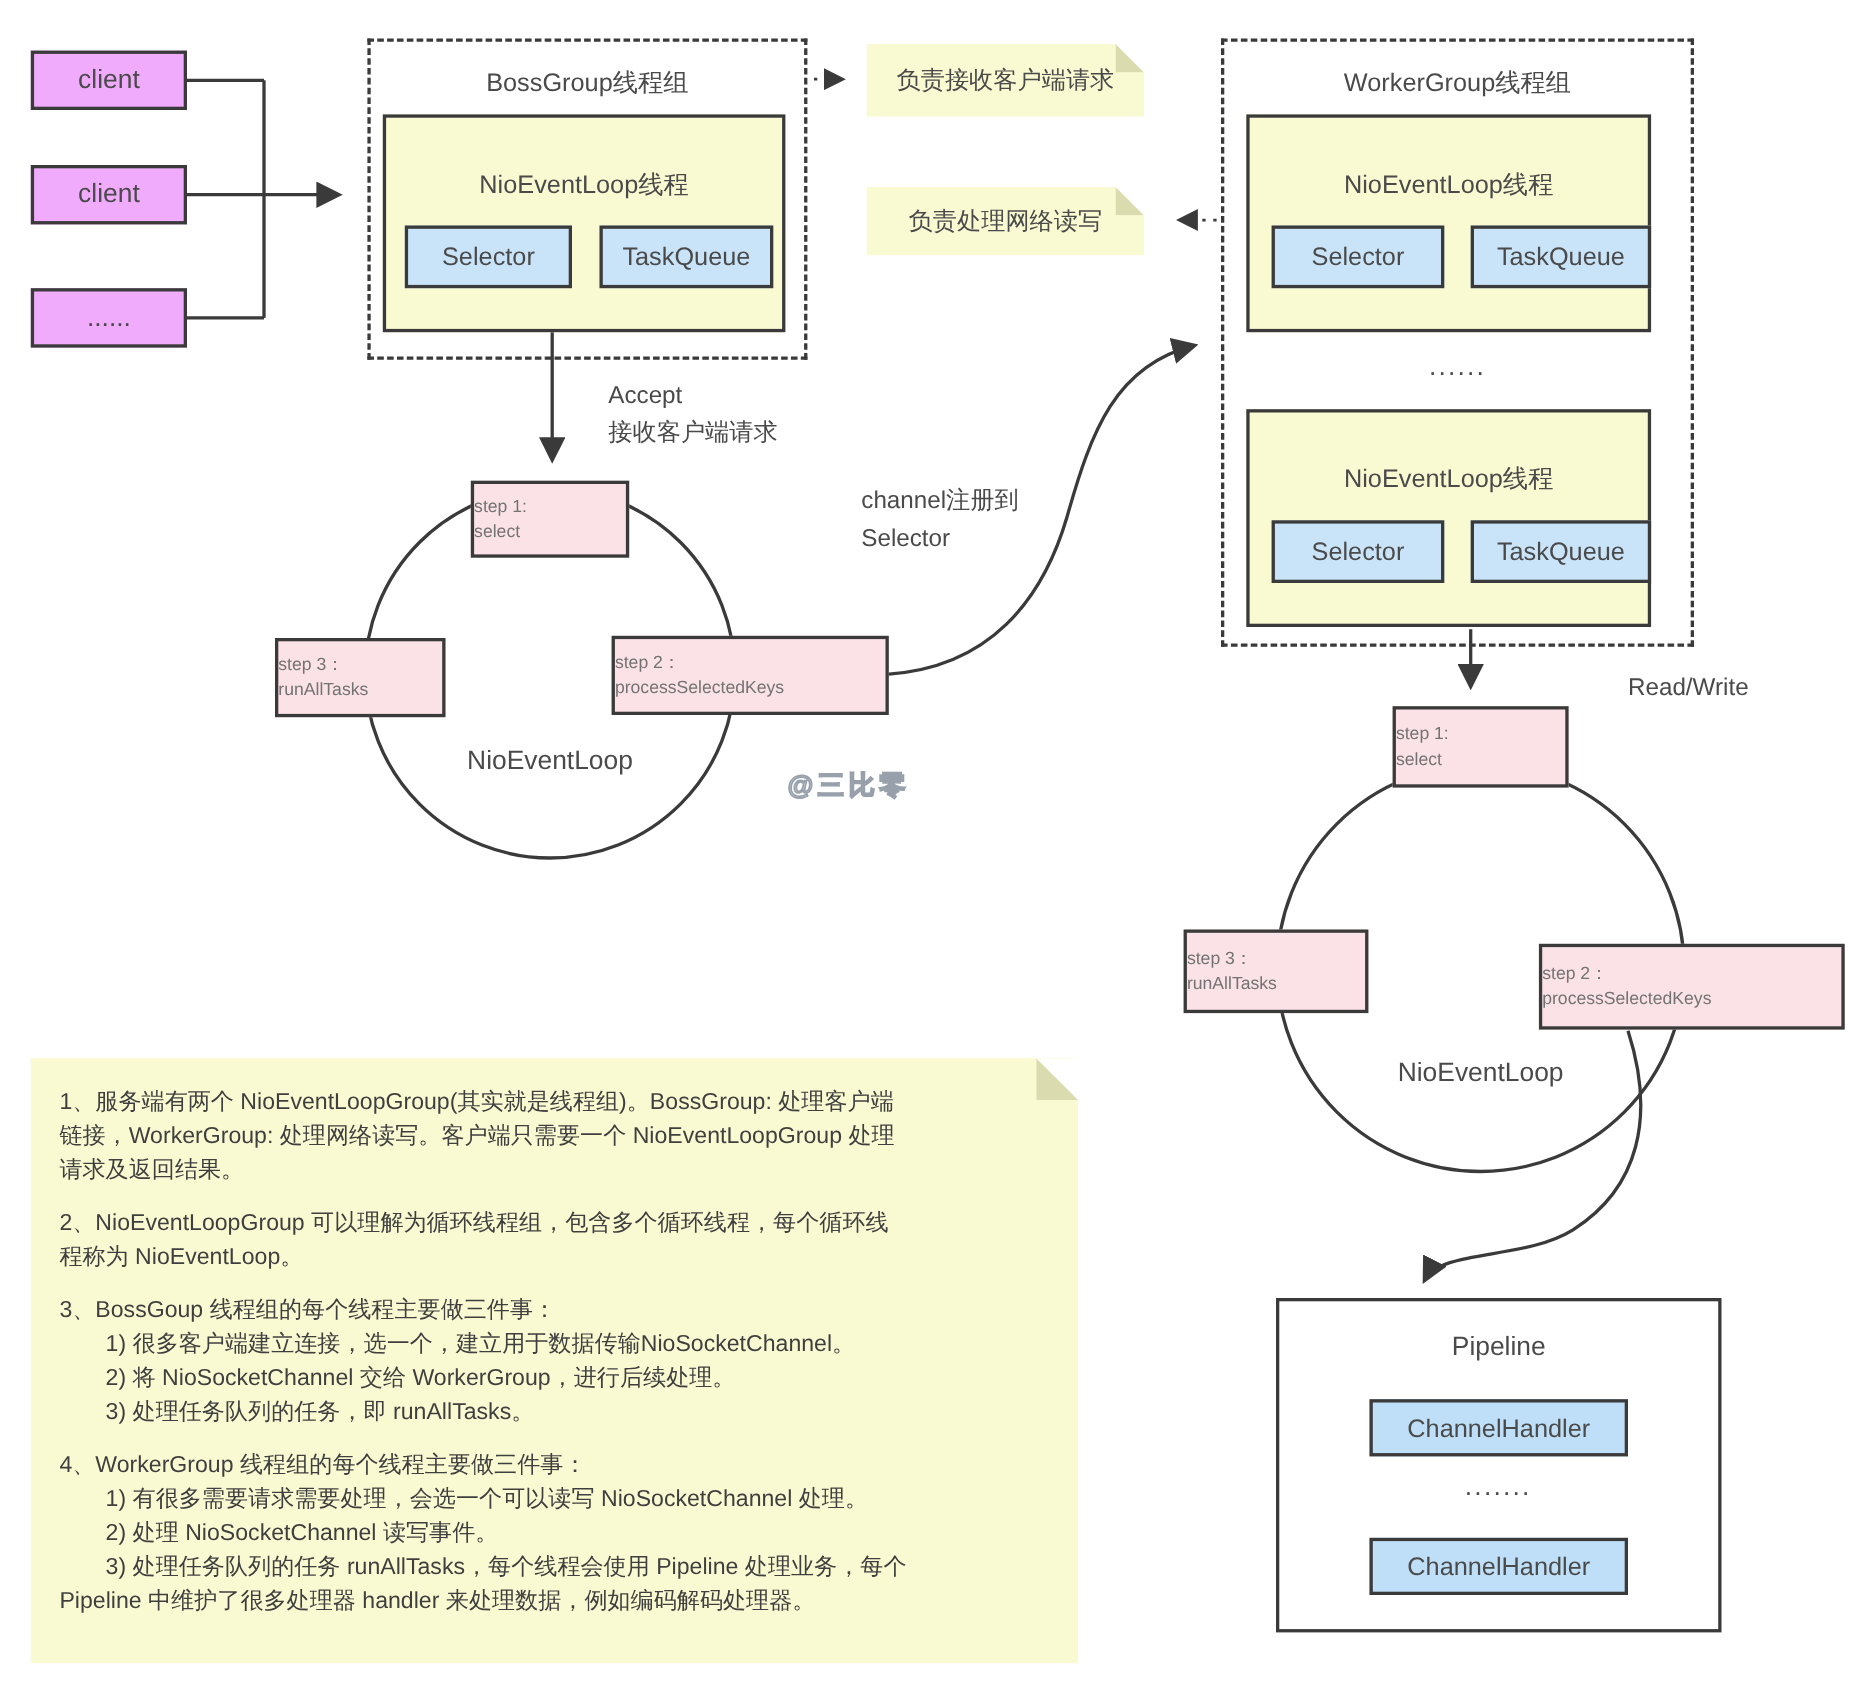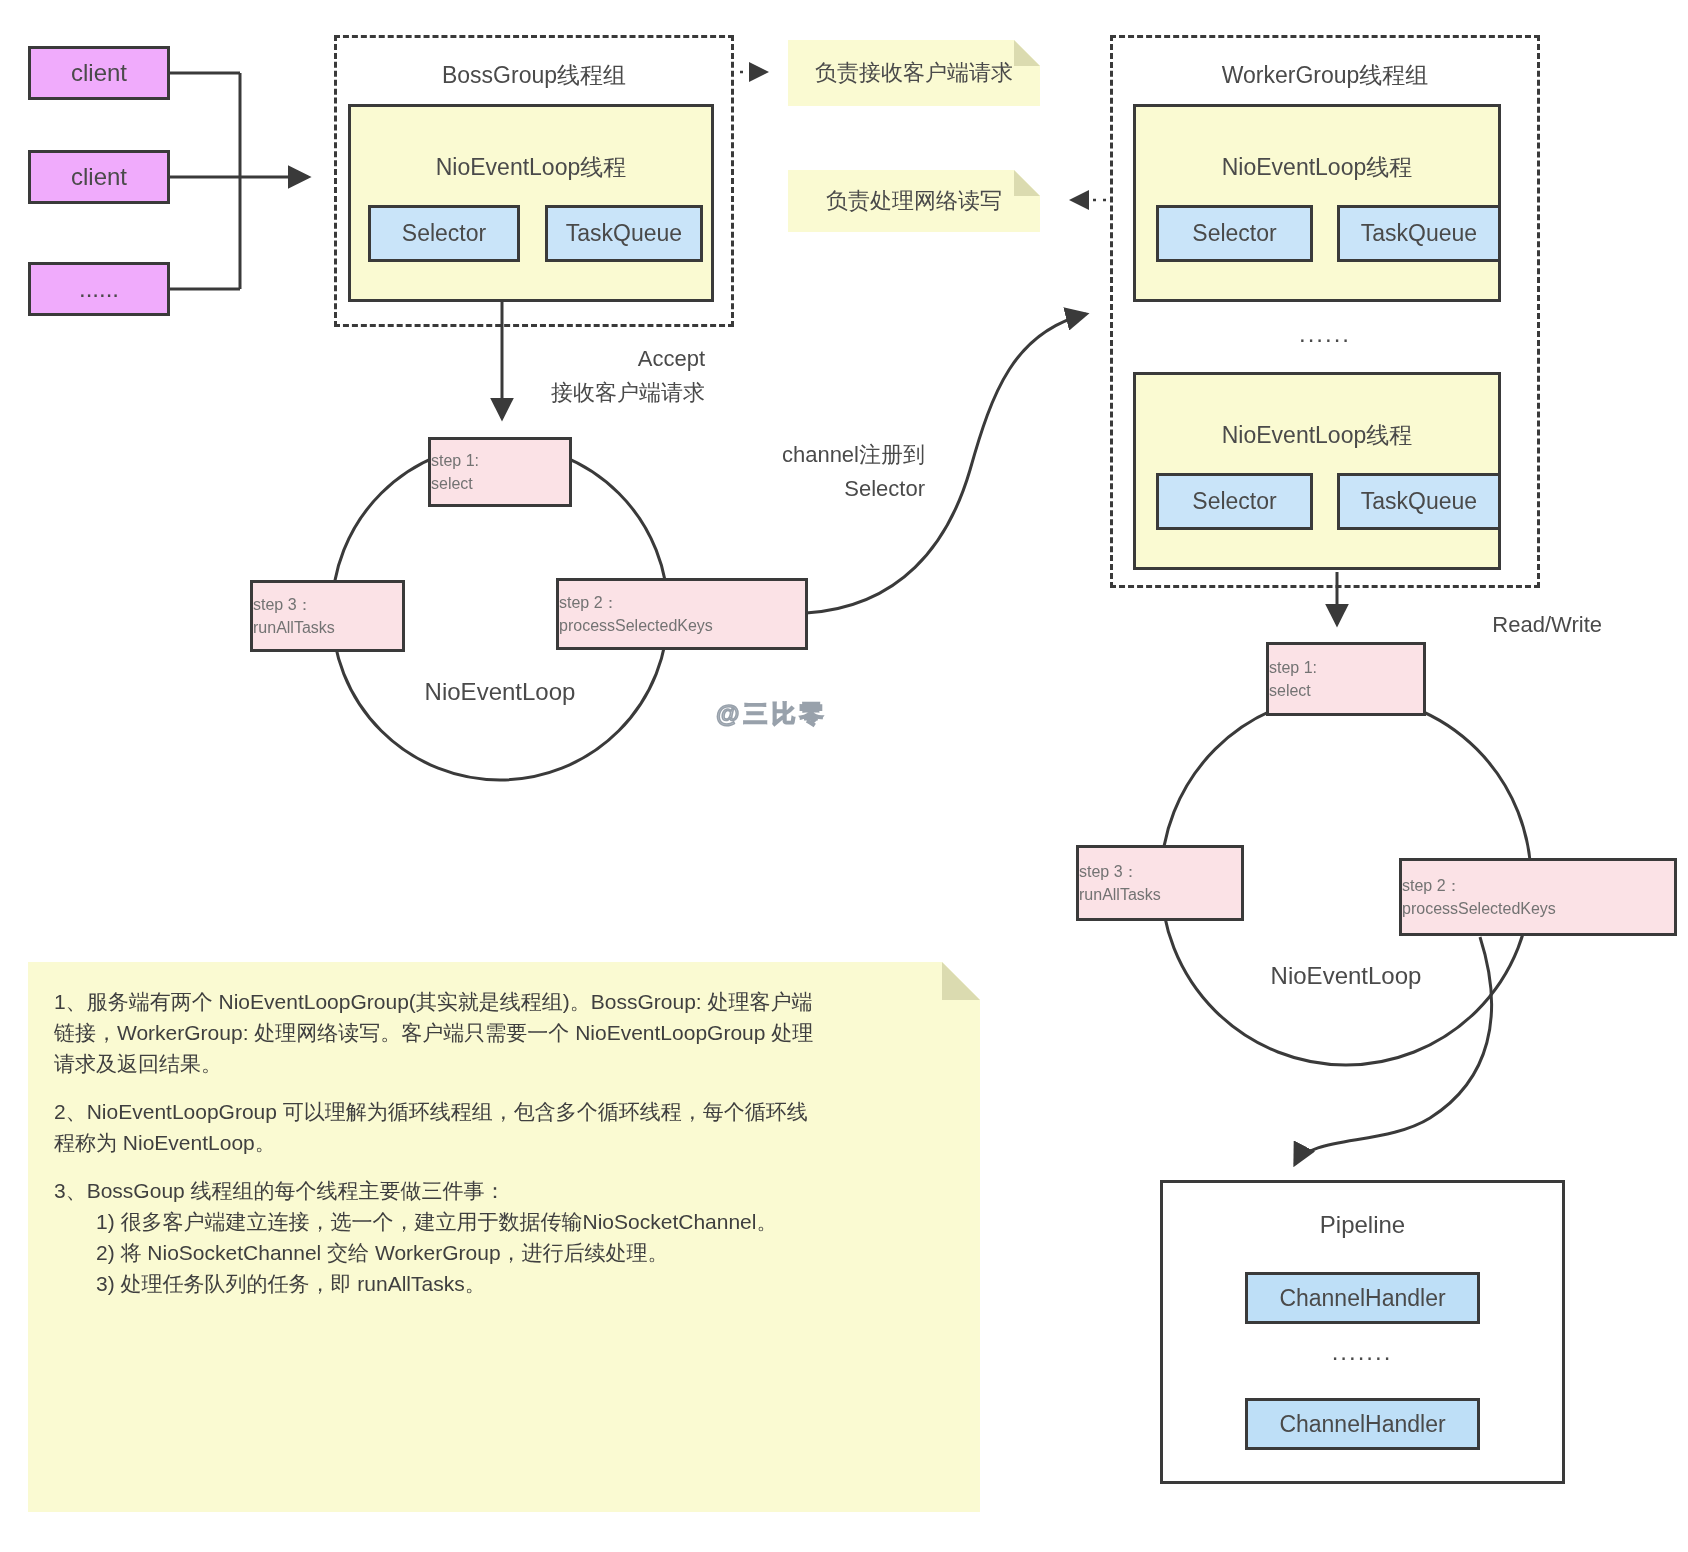--- a/index.html
+++ b/index.html
@@ -15,21 +15,21 @@
   .dashed-group{position:absolute;box-sizing:border-box;border:3px dashed #3a3a3a;background:transparent;z-index:2;}
   .group-title{position:absolute;width:100%;text-align:center;font-size:23px;color:#4a4a4a;z-index:3;}
   .loopbox{position:absolute;box-sizing:border-box;background:#FAFAD2;border:3px solid #3a3a3a;z-index:3;}
   .loopbox .loop-title{position:absolute;width:100%;text-align:center;font-size:23px;color:#4a4a4a;}
   .bluebox{position:absolute;box-sizing:border-box;background:#C9E4F9;border:3px solid #3a3a3a;display:flex;align-items:center;justify-content:center;font-size:23px;color:#4a4a4a;z-index:4;}
   .note{position:absolute;box-sizing:border-box;background:#FAFAD2;z-index:2;}
   .note .fold-cut{content:"";position:absolute;top:0;right:0;background:#ffffff;}
   .note .fold-flap{position:absolute;top:0;right:0;background:#DBDBB0;}
   .small-note{display:flex;align-items:center;justify-content:center;font-size:22px;color:#4a4a4a;}
   .pinkbox{position:absolute;box-sizing:border-box;background:#FBE2E6;border:3px solid #3a3a3a;display:flex;flex-direction:column;align-items:flex-start;justify-content:center;font-size:16px;line-height:1.45;color:#737373;z-index:4;}
-  .freelabel{position:absolute;font-size:22px;color:#4a4a4a;text-align:right;z-index:3;line-height:1.55;}
+  .freelabel{position:absolute;font-size:22px;color:#4a4a4a;text-align:left;z-index:3;line-height:1.55;margin-left:48px;}
   .loopname{position:absolute;font-size:24px;color:#4a4a4a;text-align:center;z-index:2;}
   .dots-label{position:absolute;font-size:24px;color:#4a4a4a;text-align:center;letter-spacing:2px;z-index:3;}
   .pipeline{position:absolute;box-sizing:border-box;border:3px solid #3a3a3a;background:#ffffff;z-index:3;}
   .pipeline .p-title{position:absolute;width:100%;text-align:center;font-size:24px;color:#4a4a4a;}
   .handler{background:#BEDFF7;}
   .watermark{
     position:absolute;font-size:24px;font-weight:700;letter-spacing:4px;z-index:2;
     color:#c9cfd7;-webkit-text-stroke:1.5px #98a1ab;
   }
   .bignote-text{position:absolute;box-sizing:border-box;padding:24px 26px;font-size:21px;line-height:31px;color:#3f3f3f;z-index:3;}
@@ -191,16 +191,21 @@
     <div class="bignote-text">
       <p>1、服务端有两个 NioEventLoopGroup(其实就是线程组)。BossGroup: 处理客户端
 链接，WorkerGroup: 处理网络读写。客户端只需要一个 NioEventLoopGroup 处理
 请求及返回结果。</p>
       <p>2、NioEventLoopGroup 可以理解为循环线程组，包含多个循环线程，每个循环线
 程称为 NioEventLoop。</p>
       <p>3、BossGoup 线程组的每个线程主要做三件事：
 　　1) 很多客户端建立连接，选一个，建立用于数据传输NioSocketChannel。
 　　2) 将 NioSocketChannel 交给 WorkerGroup，进行后续处理。
 　　3) 处理任务队列的任务，即 runAllTasks。</p>
+      <p>4、WorkerGroup 线程组的每个线程主要做三件事：
+　　1) 有很多需要请求需要处理，会选一个可以读写 NioSocketChannel 处理。
+　　2) 处理 NioSocketChannel 读写事件。
+　　3) 处理任务队列的任务 runAllTasks，每个线程会使用 Pipeline 处理业务，每个
+Pipeline 中维护了很多处理器 handler 来处理数据，例如编码解码处理器。</p>
     </div>
   </div>
 
 </div>
 
 </body></html>

